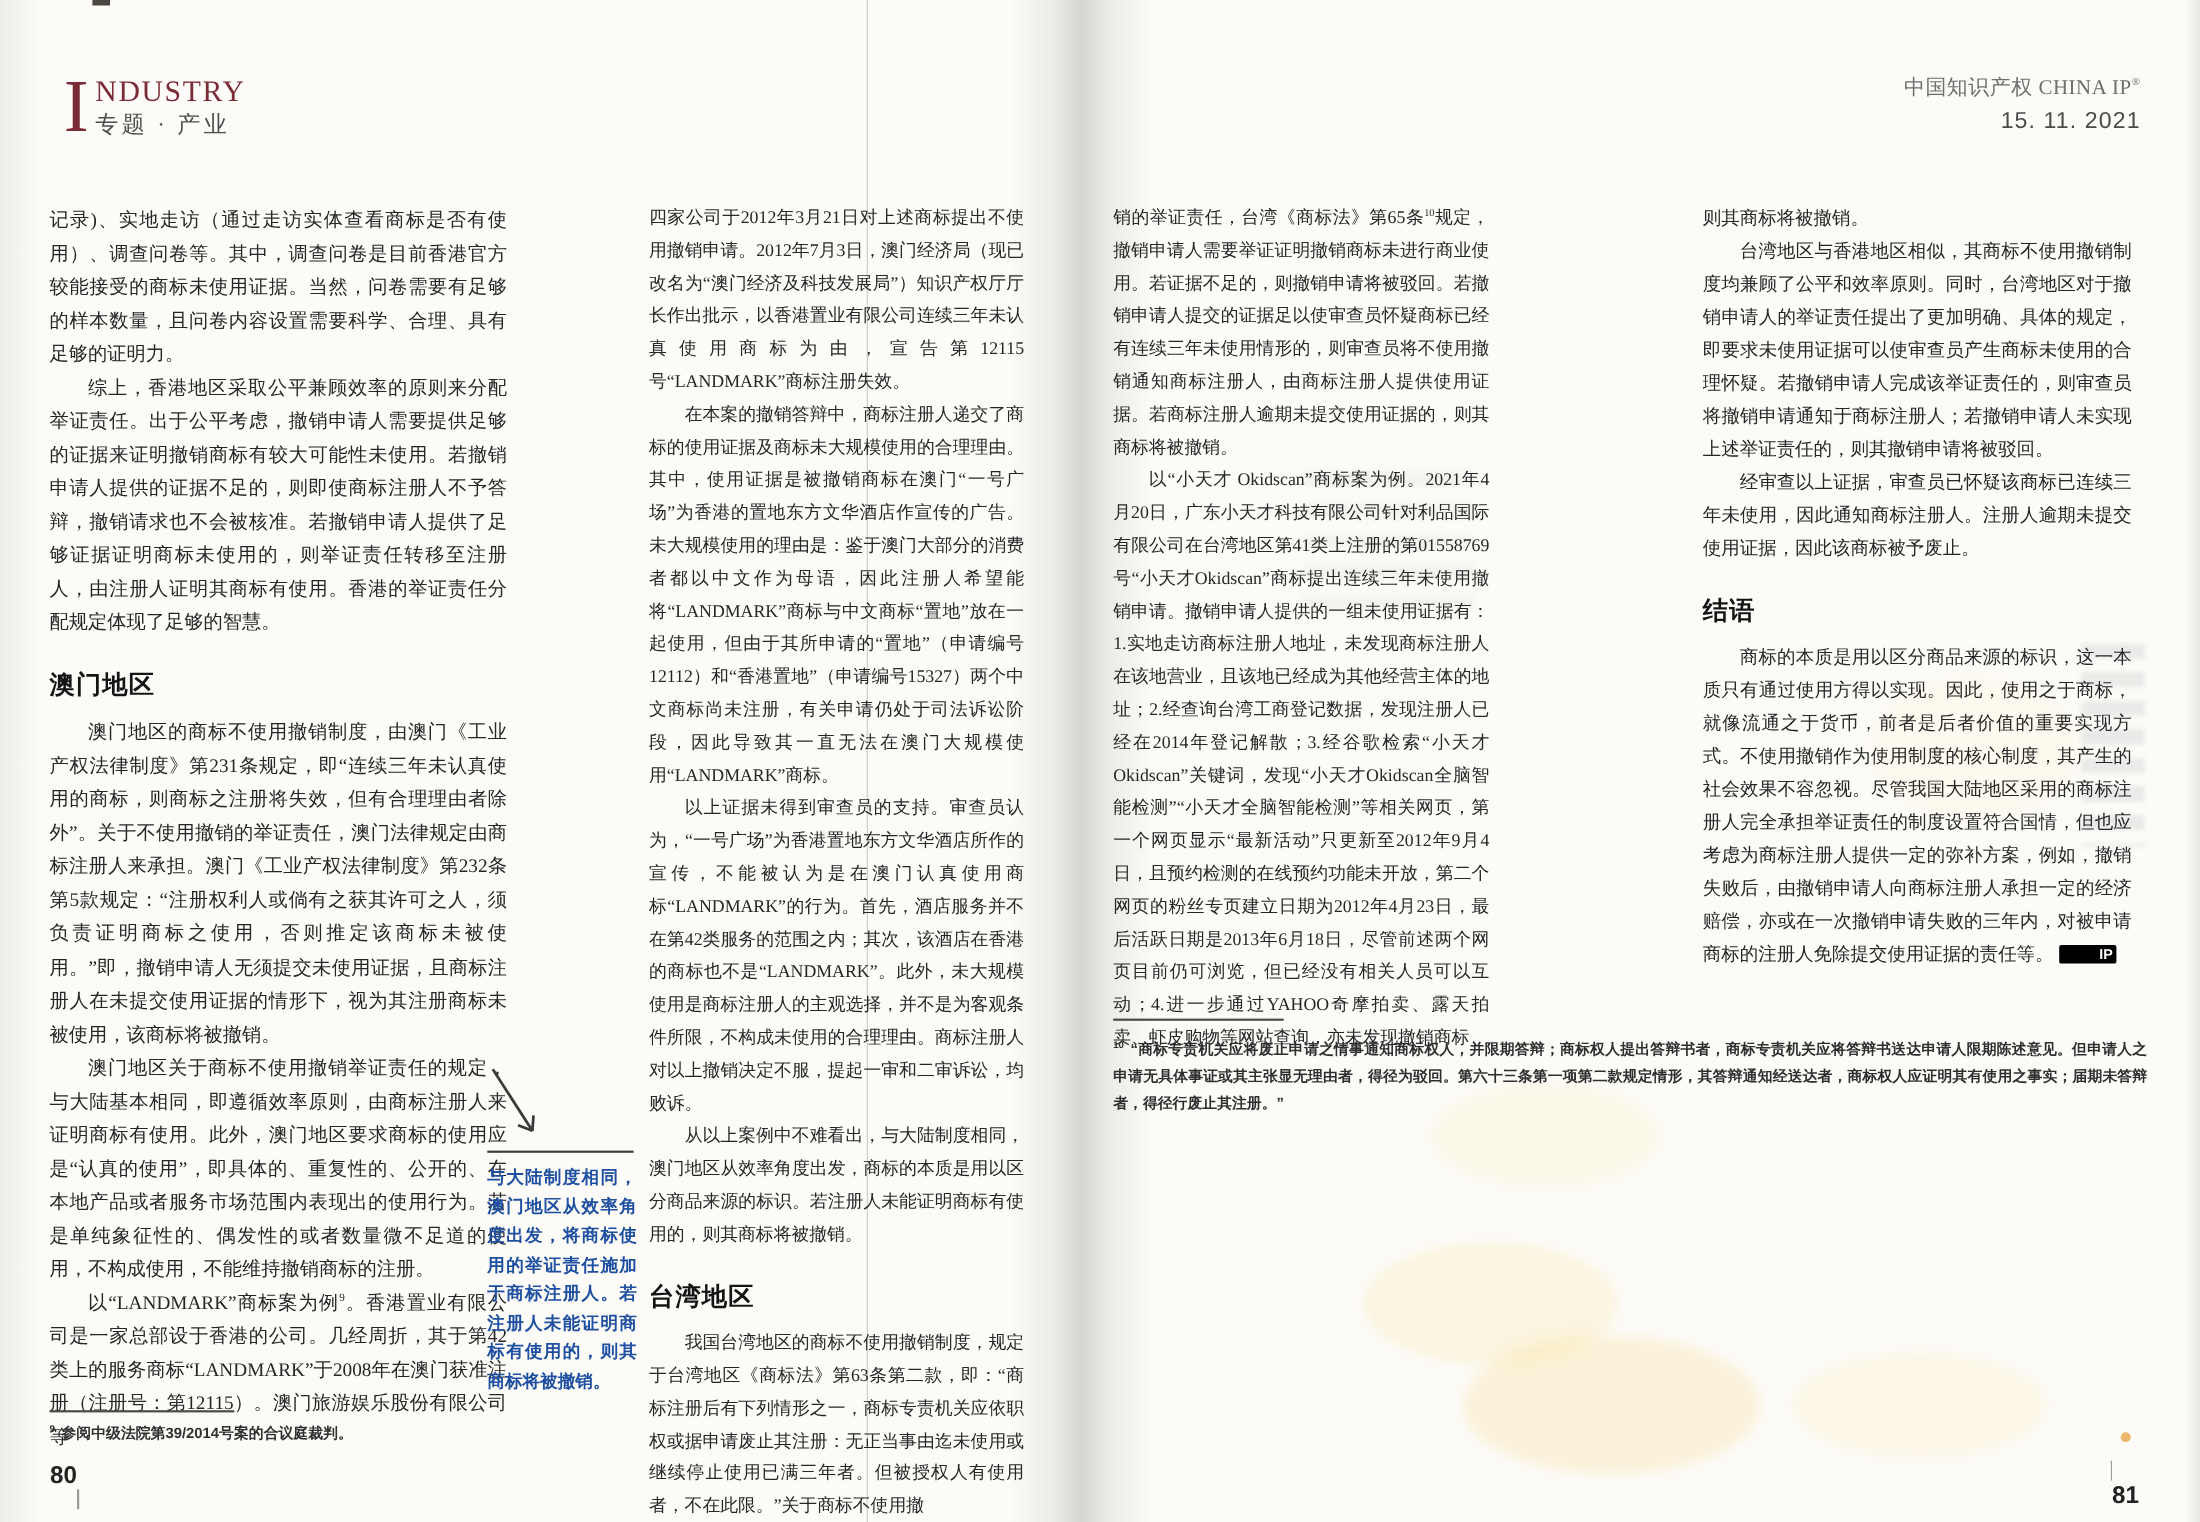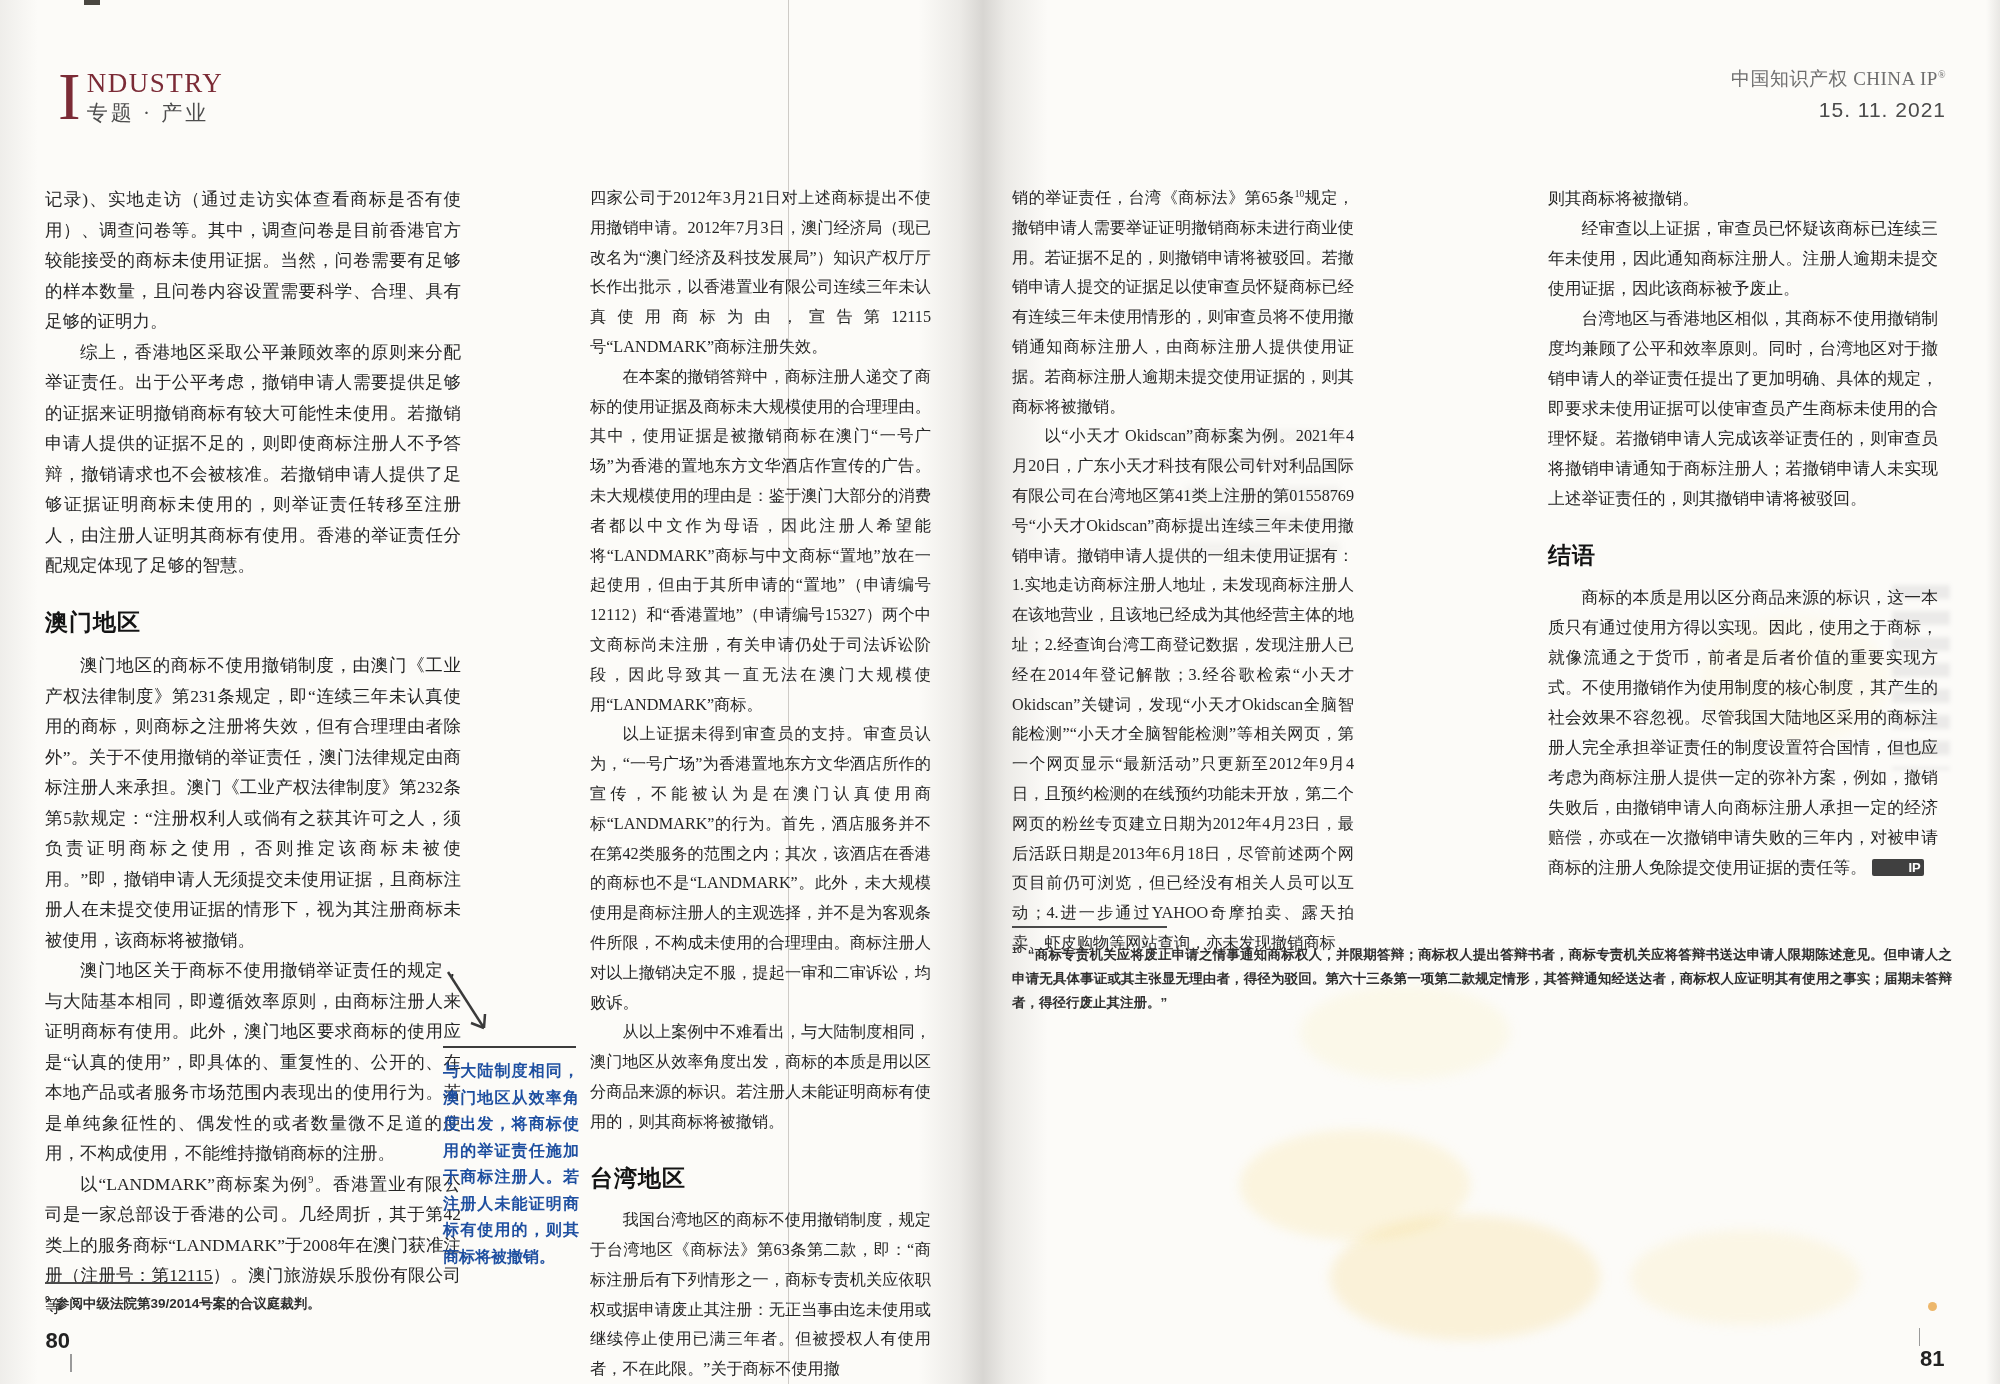--- a/index.html
+++ b/index.html
@@ -72,21 +72,21 @@
   .fn-left sup, .fn-right sup { font-size:0.65em; margin-right:6px; }
   
   .pagenum { position:absolute; top:1328px; font-family:"Liberation Sans","DejaVu Sans",sans-serif;
              font-weight:700; font-size:22px; color:#222; display:flex; align-items:center;flex-direction:column; }
   .pagenum .bar { display:inline-block; width:1.5px; height:18px; background:#9a9a9a; }
   .pagenum.pn-left  { left:44px; }
   .pagenum.pn-left .bar { margin-left:26px; }
   .pagenum.pn-right { right:54px; }
   .pagenum.pn-right .bar { margin-right:26px; }
   
-  .ip-logo { display:inline-block; background:#404040; color:#ffffff;
+  .ip-logo { display:inline-block; background:#000000; color:#ffffff;
              font-family:"Liberation Sans","DejaVu Sans",sans-serif; font-weight:700;
              font-size:13px; line-height:17px; padding:0 3px; border-radius:2px;
              margin-left:5px; vertical-align:1px; }
 </style>
 </head>
 <body>
 
 <div class="spread">
 
   <div class="edge-left"></div>
@@ -148,22 +148,22 @@
     <span class="bar"></span>
   </div>
 
   <div class="col" id="col3">
     <p class="cont"><span>销的举证责任，台湾《商标法》第65条</span><sup>10</sup><span>规定，撤销申请人需要举证证明撤销商标未进行商业使用。若证据不足的，则撤销申请将被驳回。若撤销申请人提交的证据足以使审查员怀疑商标已经有连续三年未使用情形的，则审查员将不使用撤销通知商标注册人，由商标注册人提供使用证据。若商标注册人逾期未提交使用证据的，则其商标将被撤销。</span></p>
     <p>以“小天才 Okidscan”商标案为例。2021年4月20日，广东小天才科技有限公司针对利品国际有限公司在台湾地区第41类上注册的第01558769号“小天才Okidscan”商标提出连续三年未使用撤销申请。撤销申请人提供的一组未使用证据有：1.实地走访商标注册人地址，未发现商标注册人在该地营业，且该地已经成为其他经营主体的地址；2.经查询台湾工商登记数据，发现注册人已经在2014年登记解散；3.经谷歌检索“小天才 Okidscan”关键词，发现“小天才Okidscan全脑智能检测”“小天才全脑智能检测”等相关网页，第一个网页显示“最新活动”只更新至2012年9月4日，且预约检测的在线预约功能未开放，第二个网页的粉丝专页建立日期为2012年4月23日，最后活跃日期是2013年6月18日，尽管前述两个网页目前仍可浏览，但已经没有相关人员可以互动；4.进一步通过YAHOO奇摩拍卖、露天拍卖、虾皮购物等网站查询，亦未发现撤销商标</p>
   </div>
 
   <div class="col" id="col4">
     <p class="cont">则其商标将被撤销。</p>
+    <p>台湾地区与香港地区相似，其商标不使用撤销制度均兼顾了公平和效率原则。同时，台湾地区对于撤销申请人的举证责任提出了更加明确、具体的规定，即要求未使用证据可以使审查员产生商标未使用的合理怀疑。若撤销申请人完成该举证责任的，则审查员将撤销申请通知于商标注册人；若撤销申请人未实现上述举证责任的，则其撤销申请将被驳回。</p>
     <p>经审查以上证据，审查员已怀疑该商标已连续三年未使用，因此通知商标注册人。注册人逾期未提交使用证据，因此该商标被予废止。</p>
-    <p>台湾地区与香港地区相似，其商标不使用撤销制度均兼顾了公平和效率原则。同时，台湾地区对于撤销申请人的举证责任提出了更加明确、具体的规定，即要求未使用证据可以使审查员产生商标未使用的合理怀疑。若撤销申请人完成该举证责任的，则审查员将撤销申请通知于商标注册人；若撤销申请人未实现上述举证责任的，则其撤销申请将被驳回。</p>
     <h2>结语</h2>
     <p><span>商标的本质是用以区分商品来源的标识，这一本质只有通过使用方得以实现。因此，使用之于商标，就像流通之于货币，前者是后者价值的重要实现方式。不使用撤销作为使用制度的核心制度，其产生的社会效果不容忽视。尽管我国大陆地区采用的商标注册人完全承担举证责任的制度设置符合国情，但也应考虑为商标注册人提供一定的弥补方案，例如，撤销失败后，由撤销申请人向商标注册人承担一定的经济赔偿，亦或在一次撤销申请失败的三年内，对被申请商标的注册人免除提交使用证据的责任等。</span><span class="ip-logo">IP</span></p>
   </div>
 
   <div class="fn-rule-right"></div>
   <div class="fn-right"><sup>10</sup><span>“商标专责机关应将废止申请之情事通知商标权人，并限期答辩；商标权人提出答辩书者，商标专责机关应将答辩书送达申请人限期陈述意见。但申请人之申请无具体事证或其主张显无理由者，得径为驳回。第六十三条第一项第二款规定情形，其答辩通知经送达者，商标权人应证明其有使用之事实；届期未答辩者，得径行废止其注册。”</span></div>
   <div class="pagenum pn-right">
     <span class="bar"></span>
     <span class="num">81</span>
   </div>

